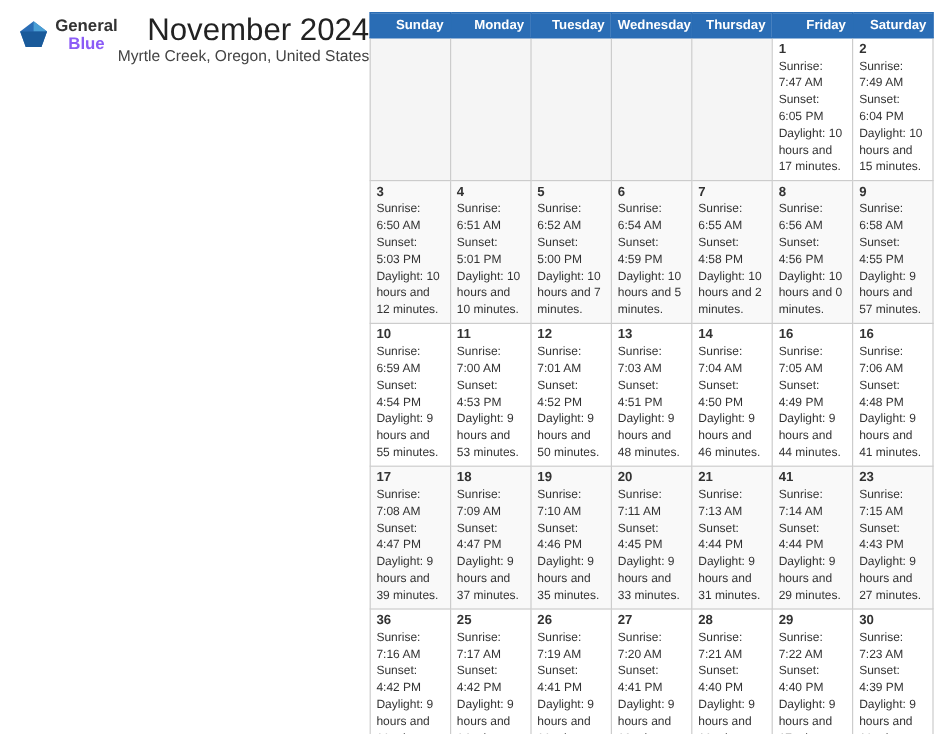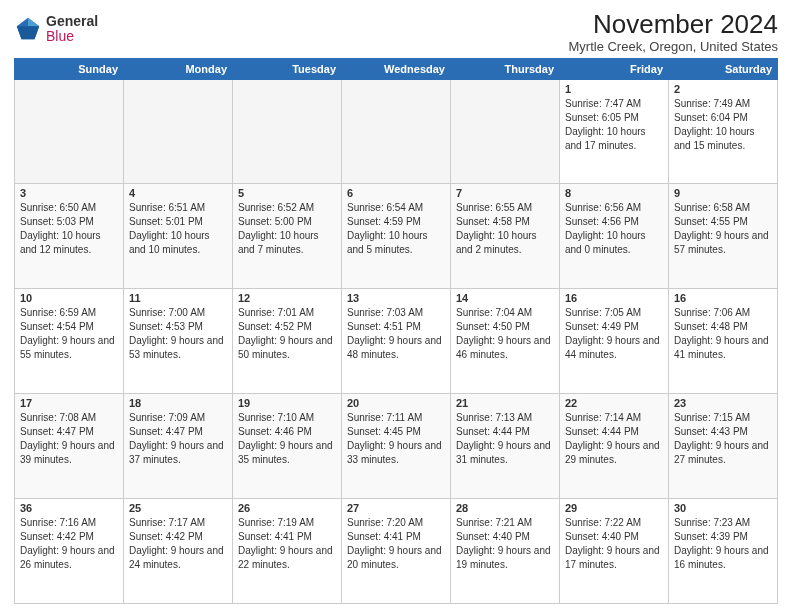--- a/index.html
+++ b/index.html
@@ -8,21 +8,21 @@
       background: #fff;
       width: 792px;
       height: 612px;
       overflow: hidden;
     }
     .page {
       width: 792px;
       height: 612px;
       padding: 10px 14px 8px 14px;
       display: flex;
-      flex-direction: column;
+      flex-direction: row;
     }
     .header {
       display: flex;
       align-items: flex-start;
       justify-content: space-between;
       margin-bottom: 4px;
     }
     .logo {
       display: flex;
       align-items: center;
@@ -33,22 +33,23 @@
       flex-direction: column;
       line-height: 1.1;
     }
     .logo-general {
       font-size: 14px;
       font-weight: bold;
       color: #333;
     }
     .logo-blue {
       font-size: 14px;
-      font-weight: normal;
-      color: #be185d;
+      font-weight: bold;
+      color: #8b5cf6;
+      text-align: center;
     }
     .logo-icon {
       width: 28px;
       height: 28px;
       margin-right: 4px;
     }
     .title-block {
       text-align: right;
     }
     .month-title {
@@ -229,21 +230,21 @@
           </td>
           <td>
             <span class="day-num">20</span>
             <div class="day-info">Sunrise: 7:11 AM<br>Sunset: 4:45 PM<br>Daylight: 9 hours and 33 minutes.</div>
           </td>
           <td>
             <span class="day-num">21</span>
             <div class="day-info">Sunrise: 7:13 AM<br>Sunset: 4:44 PM<br>Daylight: 9 hours and 31 minutes.</div>
           </td>
           <td>
-            <span class="day-num">22</span>
+            <span class="day-num">41</span>
             <div class="day-info">Sunrise: 7:14 AM<br>Sunset: 4:44 PM<br>Daylight: 9 hours and 29 minutes.</div>
           </td>
           <td>
             <span class="day-num">23</span>
             <div class="day-info">Sunrise: 7:15 AM<br>Sunset: 4:43 PM<br>Daylight: 9 hours and 27 minutes.</div>
           </td>
         </tr>
         <tr>
           <td>
             <span class="day-num">36</span>

